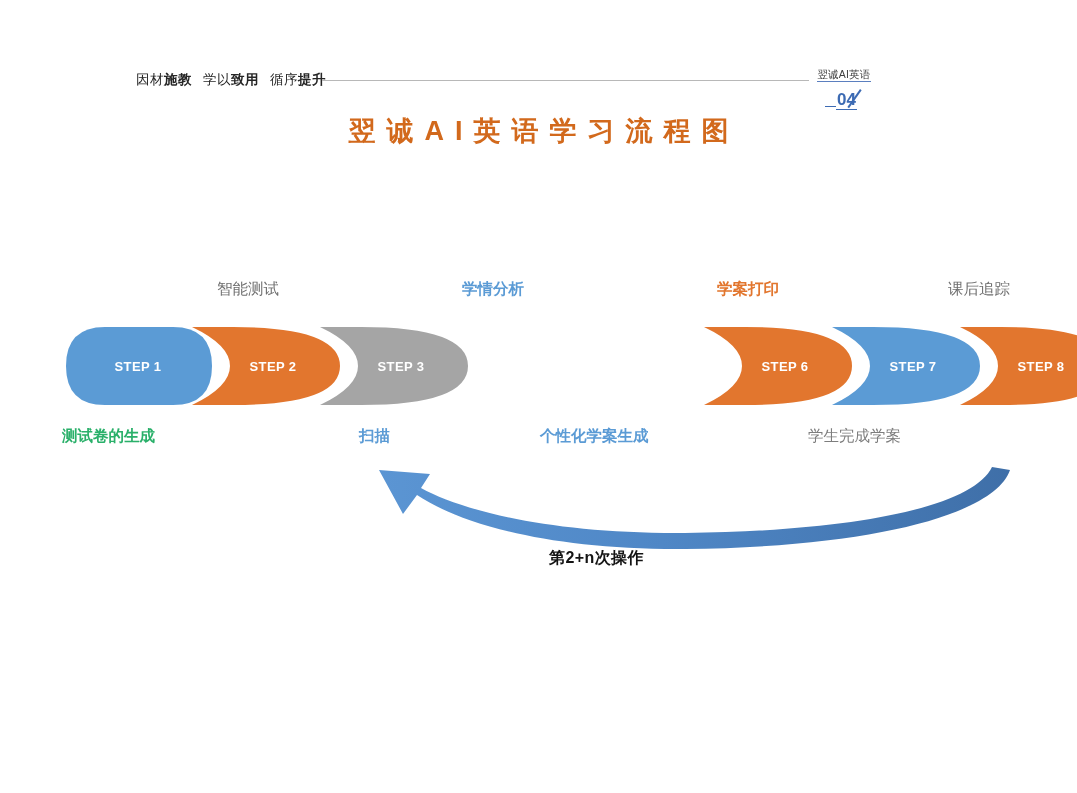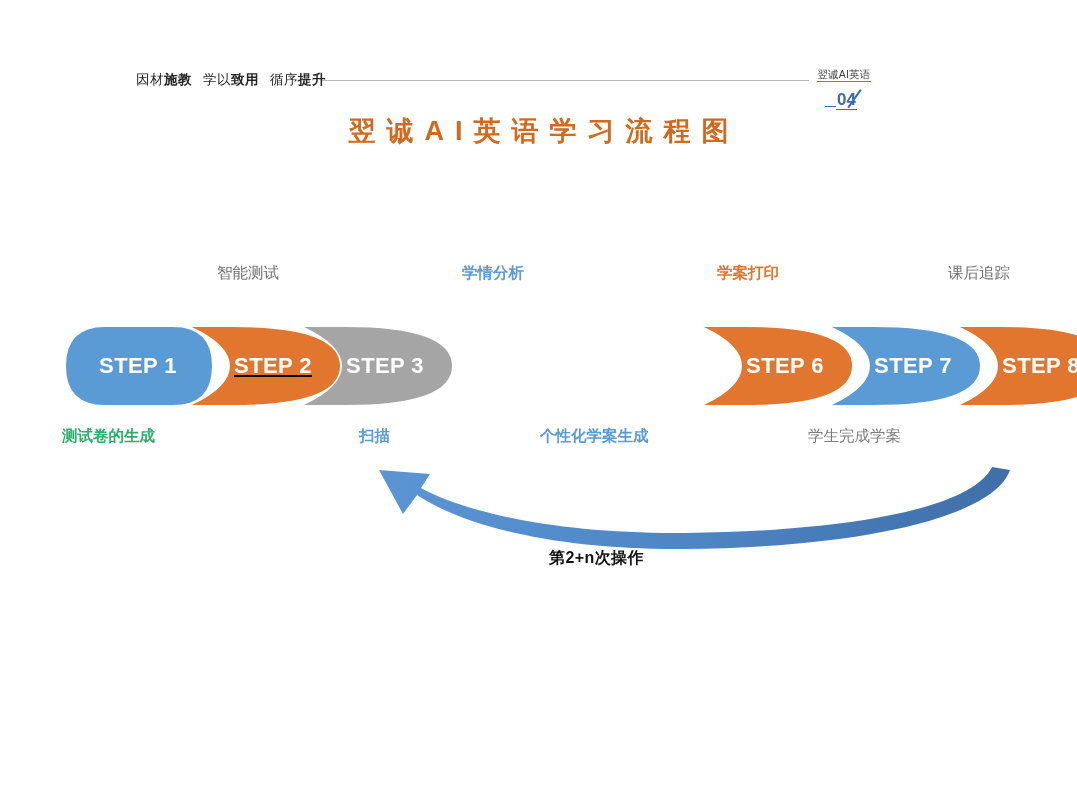--- a/index.html
+++ b/index.html
@@ -142,21 +142,21 @@
     top: 262px;
     width: 988px;
     height: 210px;
   }
   .top-labels, .bottom-labels {
     position: absolute;
     left: 0;
     width: 988px;
     height: 26px;
   }
-  .top-labels { top: 0px; font-family: Liberation Serif, serif; }
+  .top-labels { top: 16px; font-family: Liberation Serif, serif; }
   .bottom-labels { top: 163px; }
 
   .flow-label {
     position: absolute;
     font-size: 15.5px;
     font-weight: 700;
     white-space: nowrap;
     line-height: 22px;
   }
   .lbl-gray { color: #6f6f6f; font-weight: 400; }
@@ -185,21 +185,21 @@
     position: absolute;
     left: 0;
     top: 0;
     width: 152px;
     height: 82px;
   }
   .chev-text {
     position: relative;
     z-index: 2;
     color: #ffffff;
-    font-size: 22px;
+    font-size: 13px;
     font-weight: 700;
     letter-spacing: 0.4px;
     padding-left: 14px;
   }
 
   
   .arrow-wrap {
     position: absolute;
     left: 355px;
     top: 462px;
@@ -255,28 +255,28 @@
 
   <div class="chevrons">
 
     <div class="chev" style="left:0px;">
       <svg viewBox="0 0 152 82" preserveAspectRatio="none" aria-hidden="true">
         <path d="M 4 41 Q 4 2 43 2 L 111 2 Q 150 2 150 41 Q 150 80 111 80 L 43 80 Q 4 80 4 41 Z" fill="#5b9bd5"></path>
       </svg>
       <span class="chev-text" style="padding-left:0px;">STEP 1</span>
     </div>
 
-    <div class="chev" style="left:128px;text-decoration:underline;">
+    <div class="chev" style="left:128px;">
       <svg viewBox="0 0 152 82" preserveAspectRatio="none" aria-hidden="true">
         <path d="M 2 2 L 43 2 Q 150 2 150 41 Q 150 80 43 80 L 2 80 Q 40 62 40 41 Q 40 20 2 2 Z" fill="#e2762e"></path>
       </svg>
       <span class="chev-text">STEP 2</span>
     </div>
 
-    <div class="chev" style="left:240px;">
+    <div class="chev" style="left:256px;">
       <svg viewBox="0 0 152 82" preserveAspectRatio="none" aria-hidden="true">
         <path d="M 2 2 L 43 2 Q 150 2 150 41 Q 150 80 43 80 L 2 80 Q 40 62 40 41 Q 40 20 2 2 Z" fill="#a5a5a5"></path>
       </svg>
       <span class="chev-text">STEP 3</span>
     </div>
 
 
 
     <div class="chev" style="left:640px;">
       <svg viewBox="0 0 152 82" preserveAspectRatio="none" aria-hidden="true">

